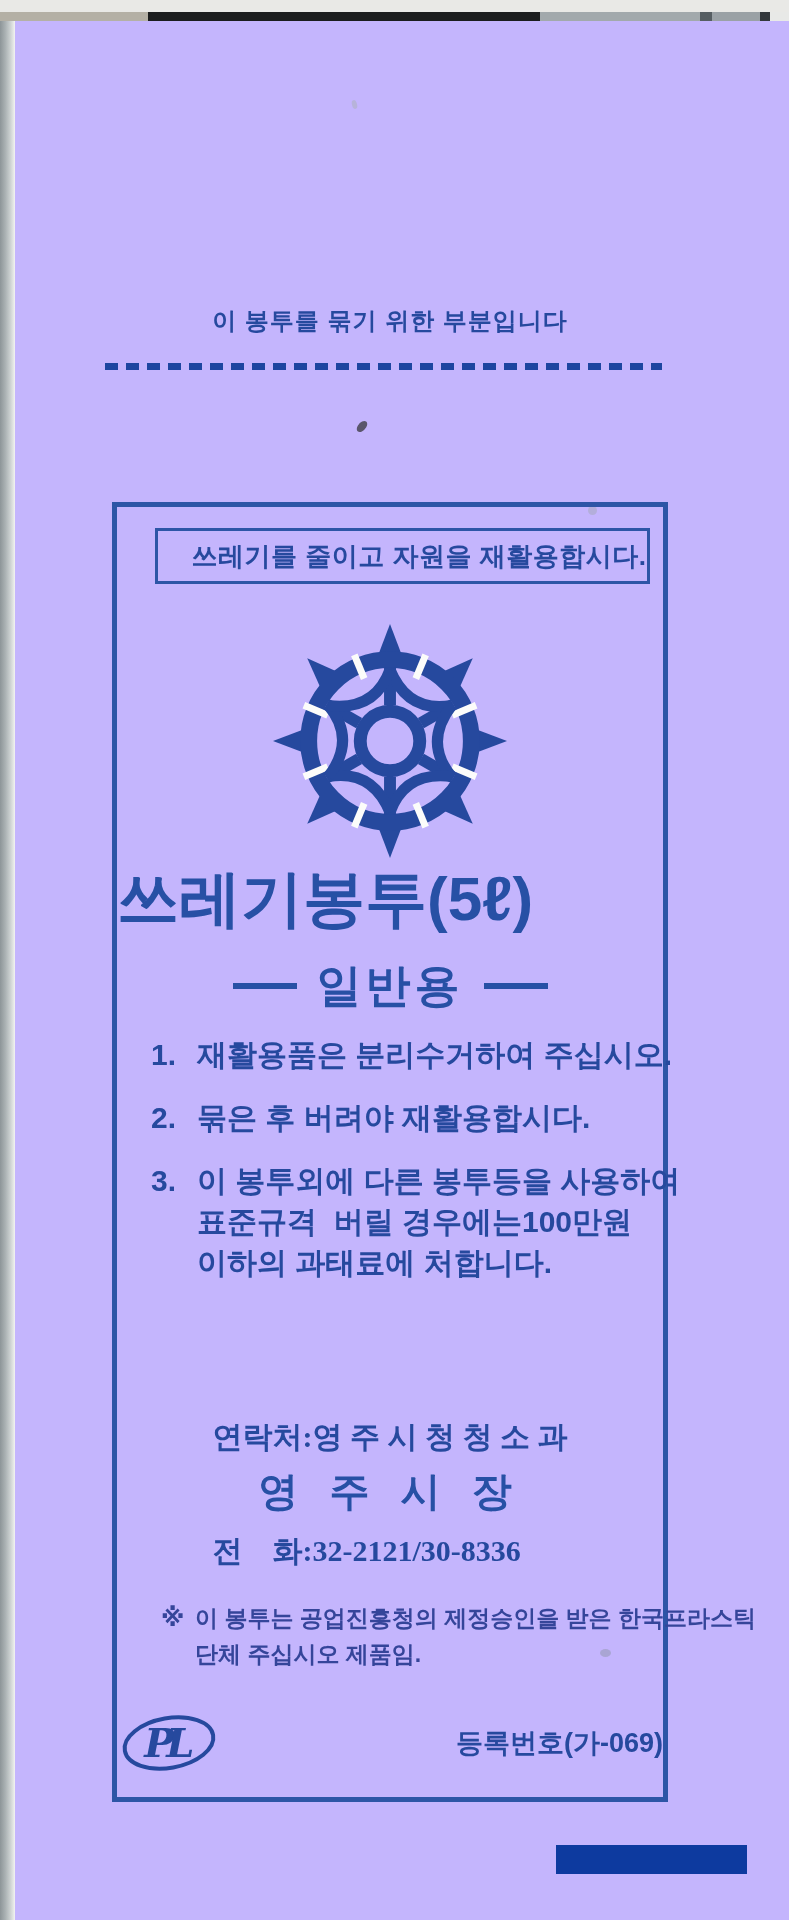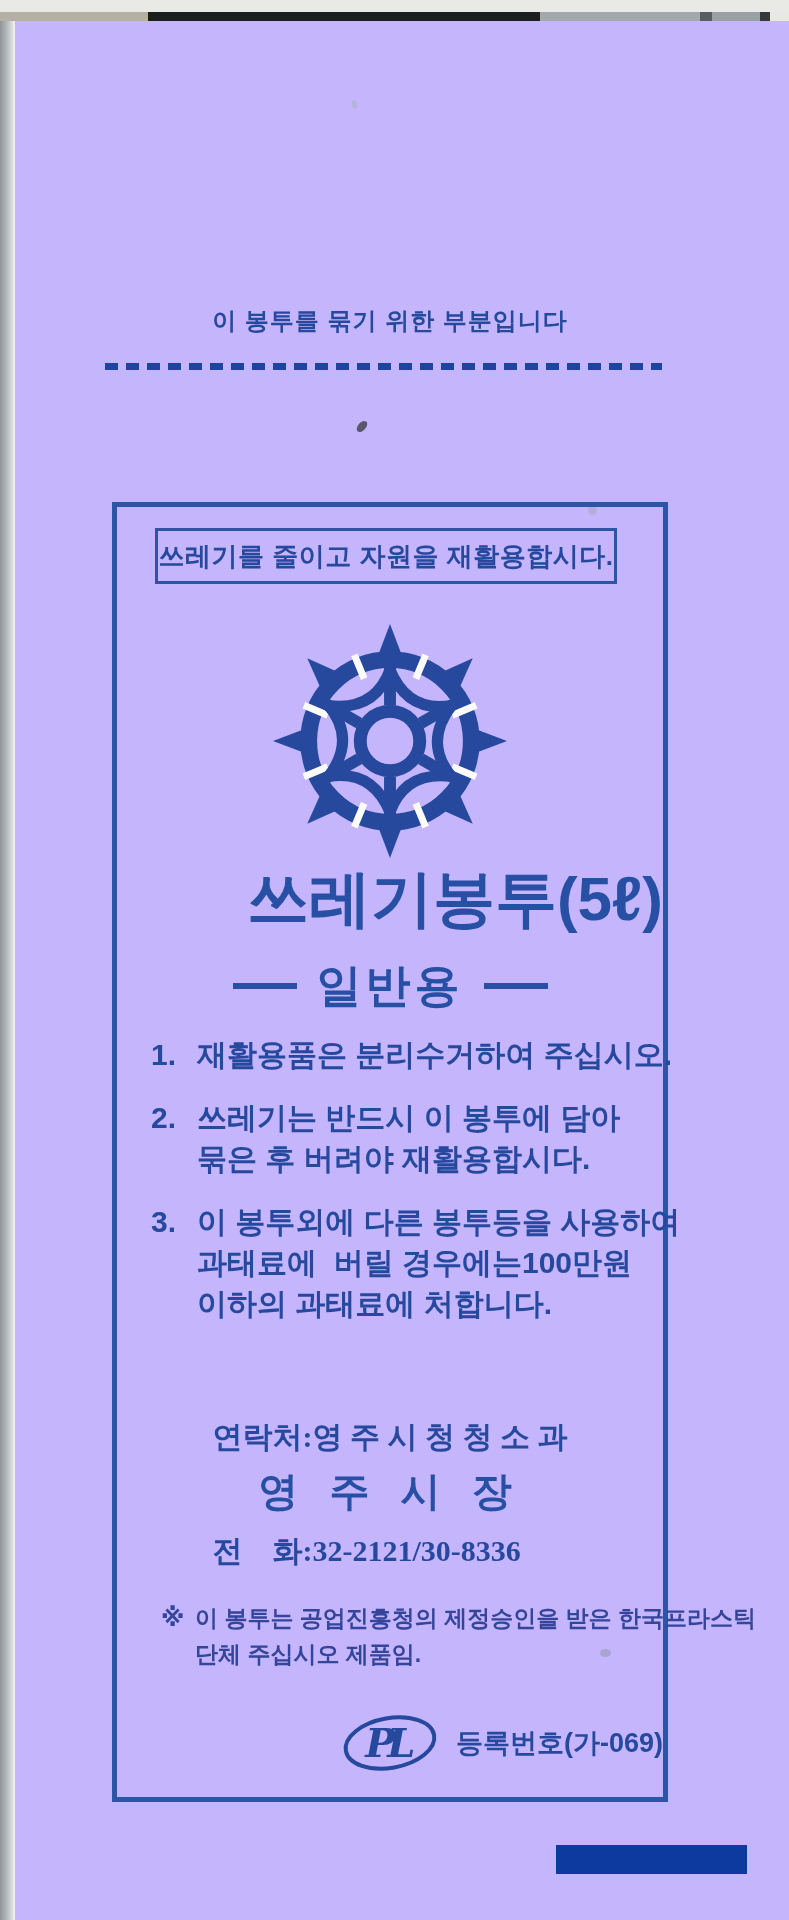--- a/index.html
+++ b/index.html
@@ -35,25 +35,25 @@
     background:repeating-linear-gradient(90deg,#1d45a0 0 13px,transparent 13px 21px);
   }
 
   .main-box{
     position:absolute;left:112px;top:490px;width:546px;height:1290px;
     border:5px solid #2d55a6;
   }
   .slogan-box{
     position:absolute;left:38px;top:21px;width:456px;height:50px;
     border:3px solid #2d55a6;display:flex;align-items:center;justify-content:center;
-    font-size:26px;font-weight:600;letter-spacing:0.5px;color:#26499e;
+    font-size:26px;font-weight:600;letter-spacing:0.5px;color:#26499e;padding-left:33px;
   }
   .emblem{position:absolute;left:154px;top:115px;width:238px;height:238px;}
   .bag-title{
-    position:absolute;left:0;top:350px;width:546px;text-align:right;
+    position:absolute;left:0;top:350px;width:546px;text-align:left;
     font-size:62px;font-weight:800;letter-spacing:0px;color:#2750a5;white-space:nowrap;
   }
   .subtitle-row{
     position:absolute;left:0;top:452px;width:546px;height:54px;
     display:flex;align-items:center;justify-content:center;gap:20px;
   }
   .subtitle-dash{width:64px;height:6px;background:#2750a5;}
   .subtitle-text{font-size:45px;font-weight:700;letter-spacing:4px;color:#2750a5;}
 
   .rules{position:absolute;left:34px;top:527px;width:495px;}
@@ -74,21 +74,21 @@
 
   .footnote{
     position:absolute;left:44px;top:1093px;width:480px;
     display:flex;font-size:23px;font-weight:600;line-height:36px;color:#35459a;
   }
   .footnote .marker{width:34px;flex:none;font-size:24px;}
   .footnote .fn-lines div{white-space:pre;}
 
   .reg-row{
     position:absolute;left:0;top:1200px;width:546px;
-    display:flex;align-items:center;justify-content:flex-end;gap:14px;
+    display:flex;align-items:center;justify-content:space-between;gap:14px;
   }
   .reg-logo{width:104px;height:72px;}
   .reg-text{font-size:27px;font-weight:600;color:#26499e;}
 
   .bottom-bar{
     position:absolute;left:556px;top:1833px;width:191px;height:29px;background:#0d3a9f;
   }
 </style>
 </head>
 <body>
@@ -165,29 +165,28 @@
     <div class="rules">
       <div class="rule">
         <span class="num">1.</span>
         <div class="lines">
           <div>재활용품은 분리수거하여 주십시오.</div>
         </div>
       </div>
       <div class="rule">
         <span class="num">2.</span>
         <div class="lines">
-          <div>쓰레기는 반드시 이 봉투에 담아</div>
           <div>묶은 후 버려야 재활용합시다.</div>
         </div>
       </div>
       <div class="rule">
         <span class="num">3.</span>
         <div class="lines">
           <div>이 봉투외에 다른 봉투등을 사용하여</div>
-          <div>과태료에  버릴 경우에는100만원</div>
+          <div>표준규격  버릴 경우에는100만원</div>
           <div>이하의 과태료에 처합니다.</div>
         </div>
       </div>
     </div>
 
     <div class="contact">
       <div class="contact-inner">
         <div>연락처:영 주 시 청 청 소 과</div>
         <div>전    화:32-2121/30-8336</div>
       </div>

